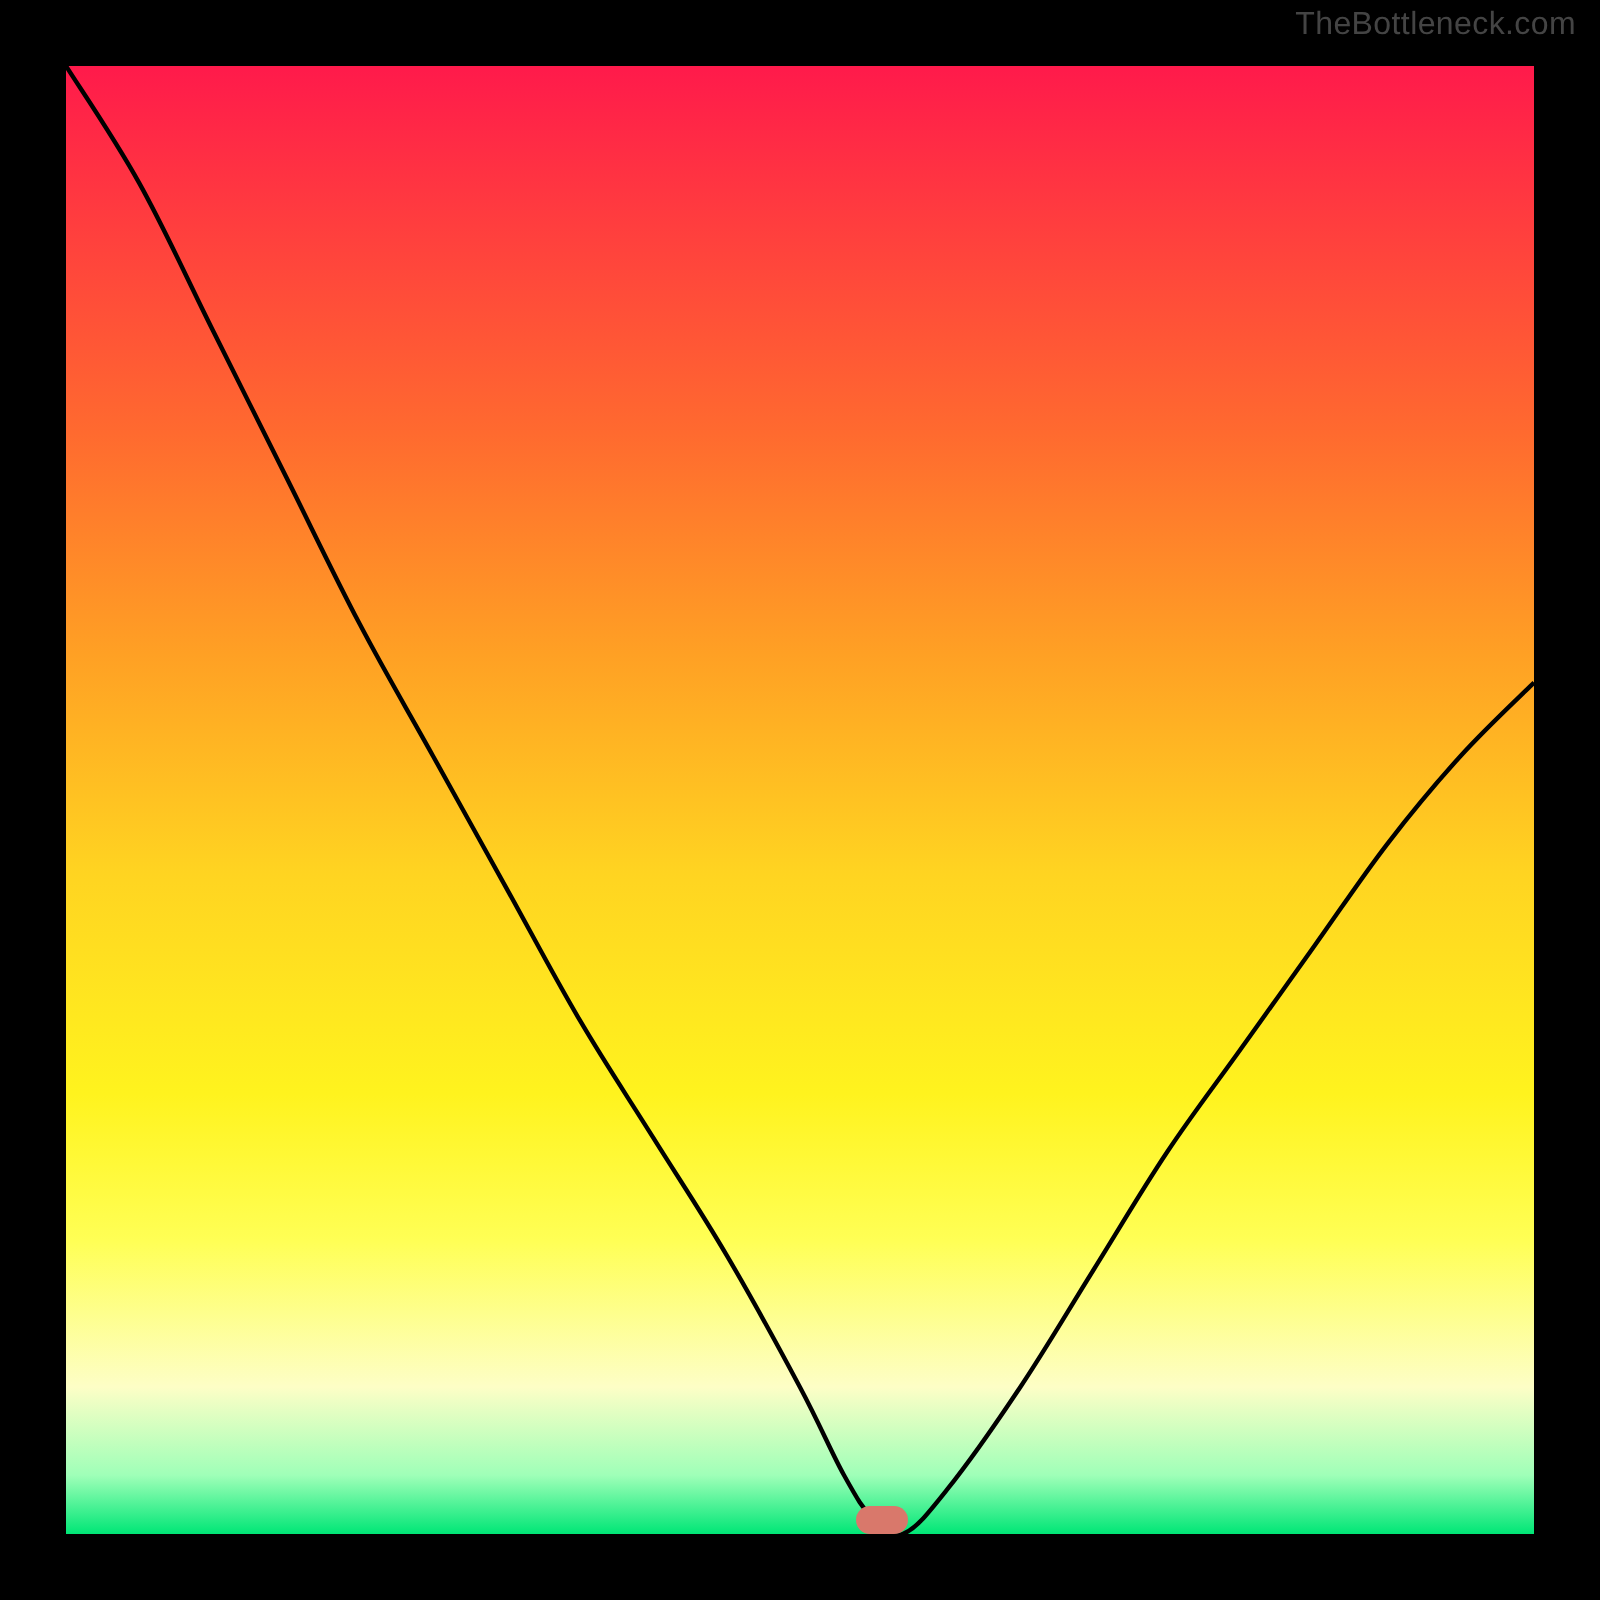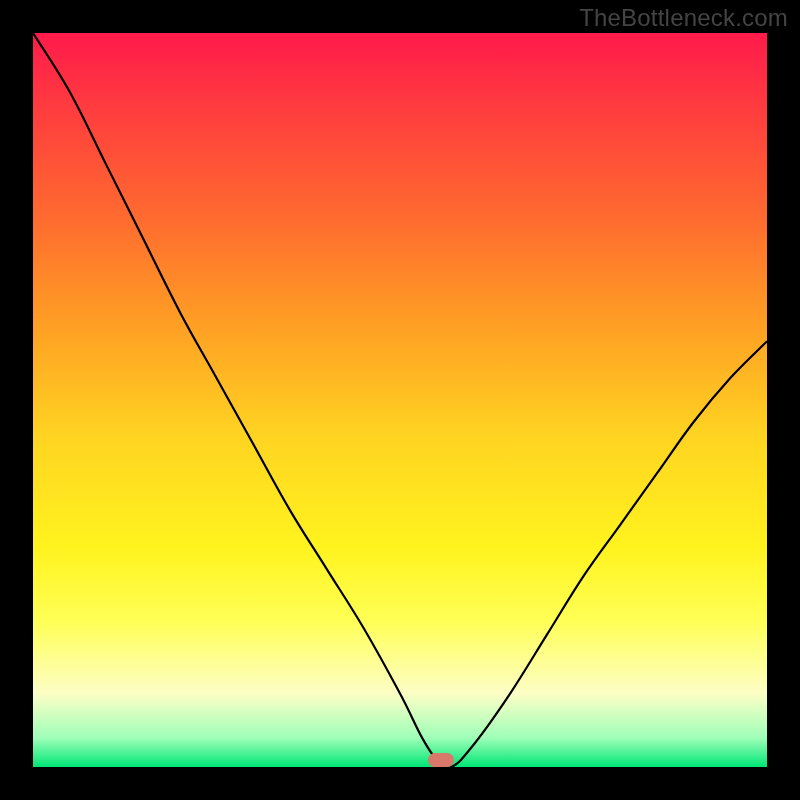--- a/index.html
+++ b/index.html
@@ -14,21 +14,21 @@
     position: relative;
     width: 800px;
     height: 800px;
     background: #000;
   }
   .attribution {
     position: absolute;
     top: 4px;
     right: 12px;
     color: #444;
-    font-size: 24px;
+    font-size: 16px;
     font-weight: 500;
     letter-spacing: 0.2px;
   }
   .plot-area {
     position: absolute;
     left: 33px;
     top: 33px;
     width: 734px;
     height: 734px;
     overflow: hidden;

